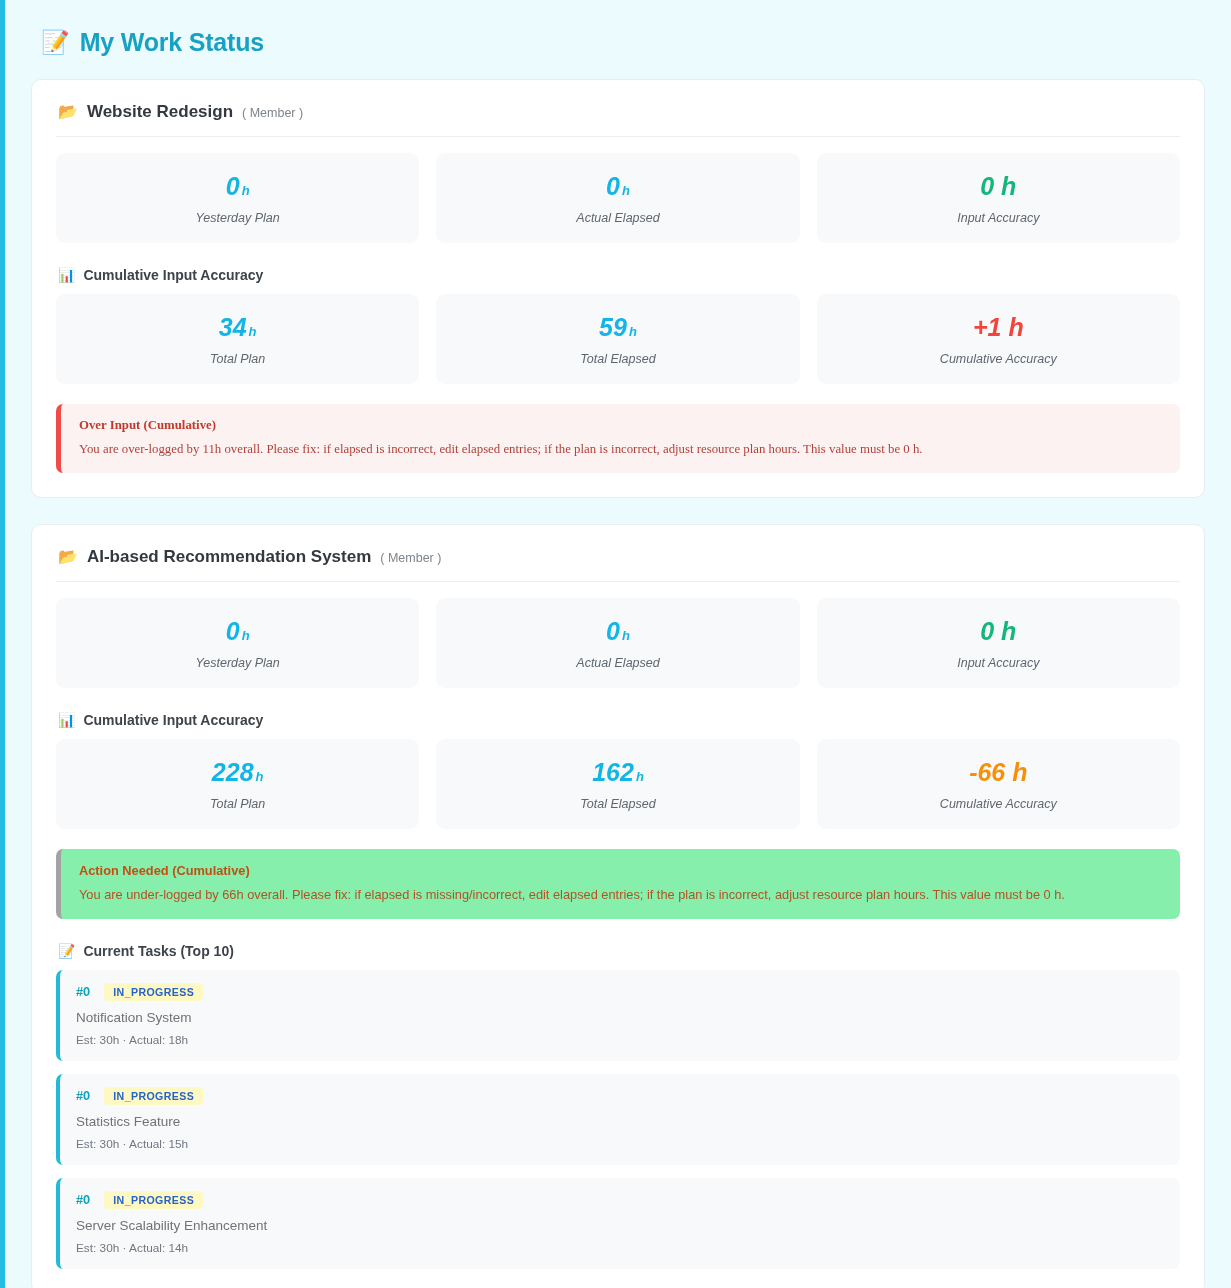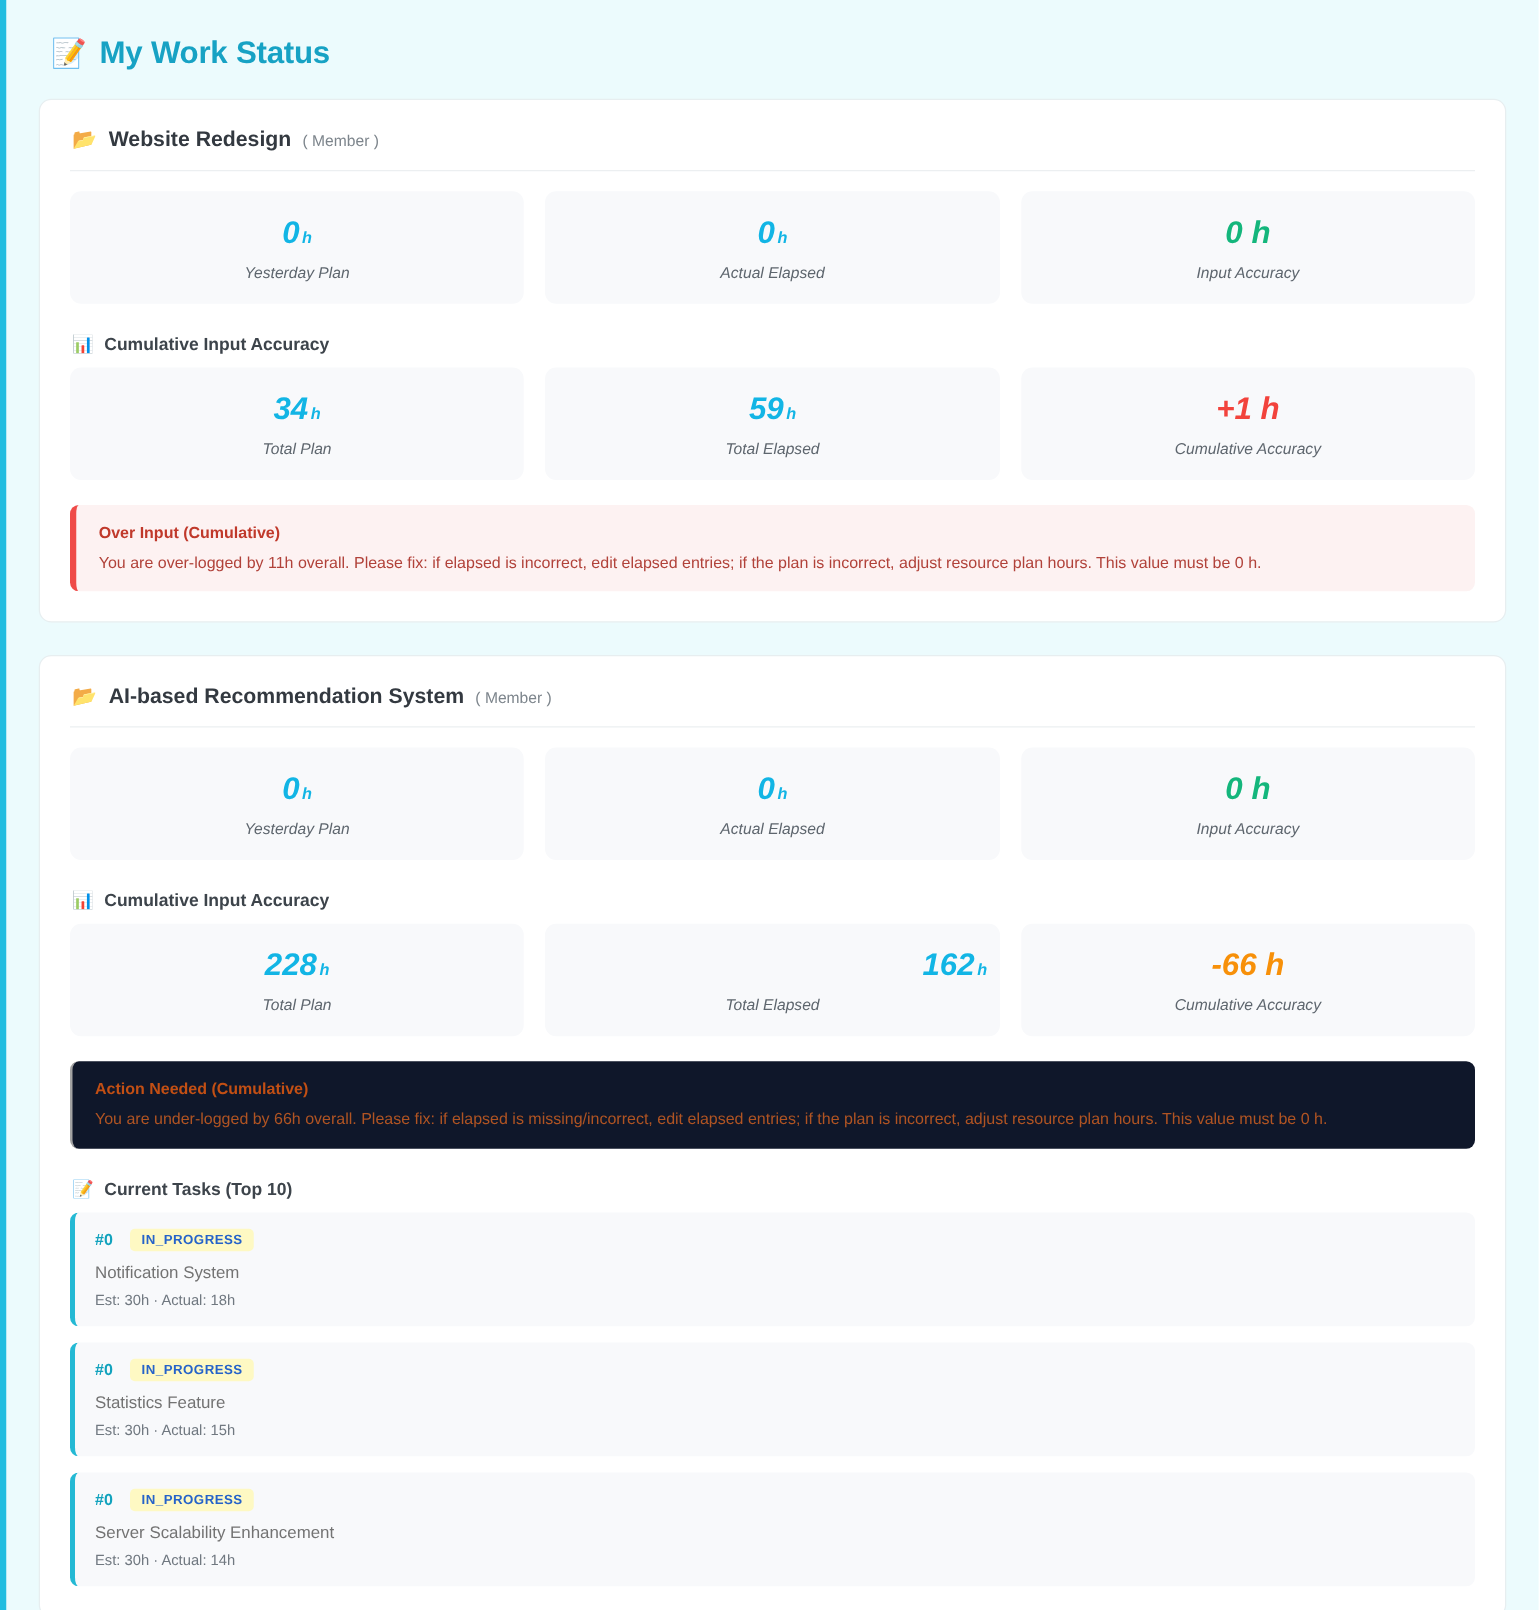--- a/index.html
+++ b/index.html
@@ -120,27 +120,28 @@
     font-weight: bold;
     margin-bottom: 8px;
   }
   .alert-body {
     font-size: 12.8px;
     line-height: 1.35;
   }
   .alert.danger {
     background: #fdf2f2;
     border-left: 5px solid #ef4b48;
+    font-family: Liberation Serif, serif;
   }
   .alert.danger .alert-title { color: #c0392b; }
   .alert.danger .alert-body  { color: #b1423a; }
 
   .alert.warn {
-    background: #0f172a;
-    border-left: 2px solid #a3a3a3;
+    background: #86efac;
+    border-left: 5px solid #a3a3a3;
   }
   .alert.warn .alert-title { color: #c24f14; }
   .alert.warn .alert-body  { color: #b05423; }
 
   
   .task-list { margin-top: 2px; }
   .task-item {
     background: #f8f9fb;
     border-left: 4px solid #24b9d4;
     border-radius: 7px;
@@ -264,21 +265,21 @@
       <span class="ico">📊</span>
       <span class="txt">Cumulative Input Accuracy</span>
     </div>
 
     <div class="stat-grid">
           <div class="stat-card">
             <div class="stat-value" style="color: rgb(18, 181, 229);"><span>228</span><span class="unit-sm">h</span></div>
             <div class="stat-label">Total Plan</div>
           </div>
           <div class="stat-card">
-            <div class="stat-value" style="color: rgb(18, 181, 229); text-align: right;"><span>162</span><span class="unit-sm">h</span></div>
+            <div class="stat-value" style="color: rgb(18, 181, 229);"><span>162</span><span class="unit-sm">h</span></div>
             <div class="stat-label">Total Elapsed</div>
           </div>
           <div class="stat-card">
             <div class="stat-value" style="color: rgb(247, 144, 9);"><span>-66 h</span></div>
             <div class="stat-label">Cumulative Accuracy</div>
           </div>
         </div>
 
     <div class="alert warn">
       <div class="alert-title">Action Needed (Cumulative)</div>

